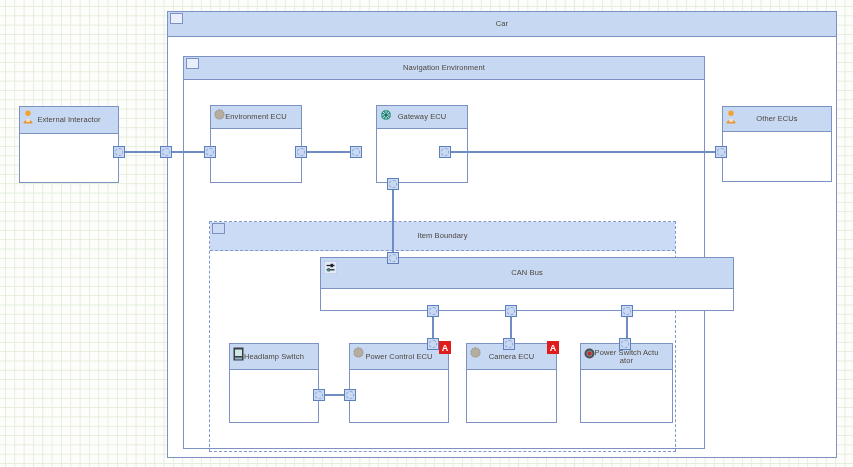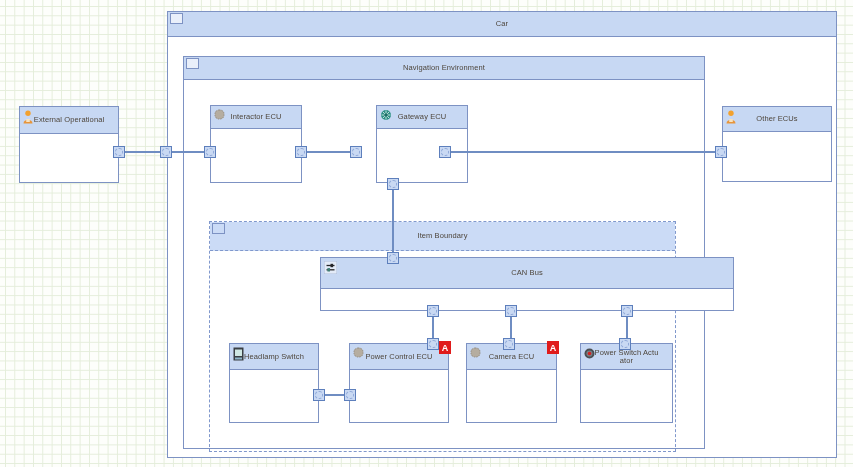--- a/index.html
+++ b/index.html
@@ -101,32 +101,32 @@
 
 <div class="node leaf n-ei">
   <div class="hd">
     <span class="corner-ic">
       <svg width="10" height="14" viewBox="0 0 10 14">
           <circle cx="5" cy="3.2" r="2.7" fill="#f2a12e"></circle>
           <path d="M0.5 13.5 C0.5 8.6 9.5 8.6 9.5 13.5 Z" fill="#e8953a"></path>
           <rect x="3.2" y="9" width="3.6" height="3" fill="#f7e3c0"></rect>
         </svg>
     </span>
-    <span class="lbl">External Operational</span>
+    <span class="lbl">External Interactor</span>
   </div>
 </div>
 
 <div class="node leaf n-nav">
   <div class="hd">
     <span class="corner-ic">
       <svg width="11" height="11">
           <rect x="1" y="1" width="9" height="9" rx="4" fill="#b5ada0" stroke="#948c80" stroke-dasharray="1.5 1"></rect>
         </svg>
     </span>
-    <span class="lbl">Interactor ECU</span>
+    <span class="lbl">Environment ECU</span>
   </div>
 </div>
 
 <div class="node leaf n-gw">
   <div class="hd">
     <span class="corner-ic">
       <svg width="12" height="12" viewBox="0 0 12 12">
           <circle cx="6" cy="6" r="5" fill="#2e8f85"></circle>
           <g stroke="#bfe0da" stroke-width="1">
             <line x1="6" y1="1.5" x2="6" y2="10.5"></line>

